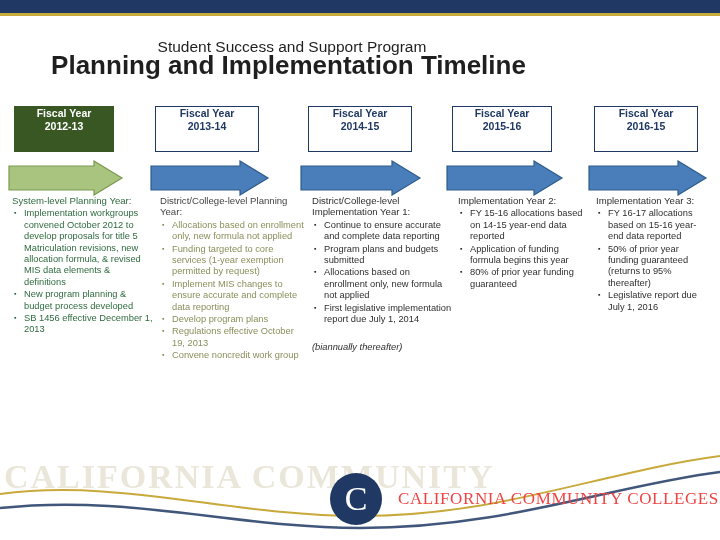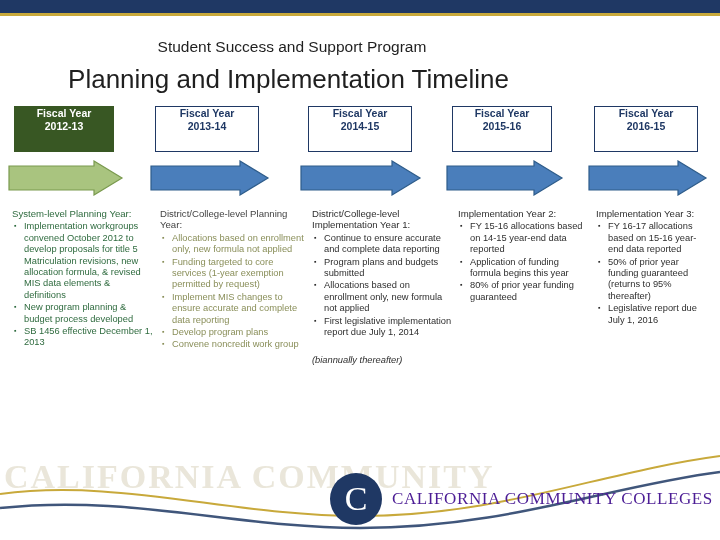--- a/index.html
+++ b/index.html
@@ -68,25 +68,25 @@
     position: absolute;
     top: 22px;
     width: 584px;
     text-align: center;
     font-size: 15.5px;
     color: #1f1f1f;
     margin-top: 16px;
   }
   .title {
     position: absolute;
-    top: 64px;
+    top: 50px;
     width: 577px;
     text-align: center;
     font-size: 26px;
-    font-weight: normal;
+    font-weight: bold;
     color: #1f1f1f;
   }
 
   
   .years {
     position: absolute;
     top: 106px;
     left: 0;
     width: 720px;
     height: 48px;
@@ -123,21 +123,21 @@
   }
   .arrow {
     position: absolute;
     top: 0;
     height: 36px;
   }
 
   
   .cols {
     position: absolute;
-    top: 208px;
+    top: 195px;
     left: 0;
     width: 600px;
     height: 250px;
   }
   .col {
     position: absolute;
     top: 0;
     font-size: 9.3px;
     line-height: 11.4px;
     color: #2f2f2f;
@@ -199,25 +199,25 @@
     left: 0; top: 0;
     width: 52px;
     height: 52px;
     line-height: 52px;
     text-align: center;
     color: #ffffff;
     font-family: "Liberation Serif", serif;
     font-size: 34px;
   }
   .logo-text {
-    margin-left: 10px;
+    margin-left: 16px;
     font-family: "Liberation Serif", serif;
     font-size: 17px;
     letter-spacing: 0.6px;
-    color: #4c1d95;
+    color: #ef4444;
     white-space: nowrap;
   }
 </style>
 </head>
 <body>
 
 <div id="slide">
 
   <div class="top-bar"></div>
   <div class="top-bar-gold"></div>
@@ -287,20 +287,21 @@
       </ul>
     </div>
 
     <div class="col c2" style="left:160px; width:148px;">
       <div class="head">District/College-level Planning Year:</div>
       <ul class="bullets">
         <li>Allocations based on enrollment only, new formula not applied</li>
         <li>Funding targeted to core services (1-year exemption permitted by request)</li>
         <li>Implement MIS changes to ensure accurate and complete data reporting</li>
         <li>Develop program plans</li>
+        <li>Regulations effective October 19, 2013</li>
         <li>Convene noncredit work group</li>
       </ul>
     </div>
 
     <div class="col c3" style="left:312px; width:142px;">
       <div class="head">District/College-level Implementation Year 1:</div>
       <ul class="bullets">
         <li>Continue to ensure accurate and complete data reporting</li>
         <li>Program plans and budgets submitted</li>
         <li>Allocations based on enrollment only, new formula not applied</li>

